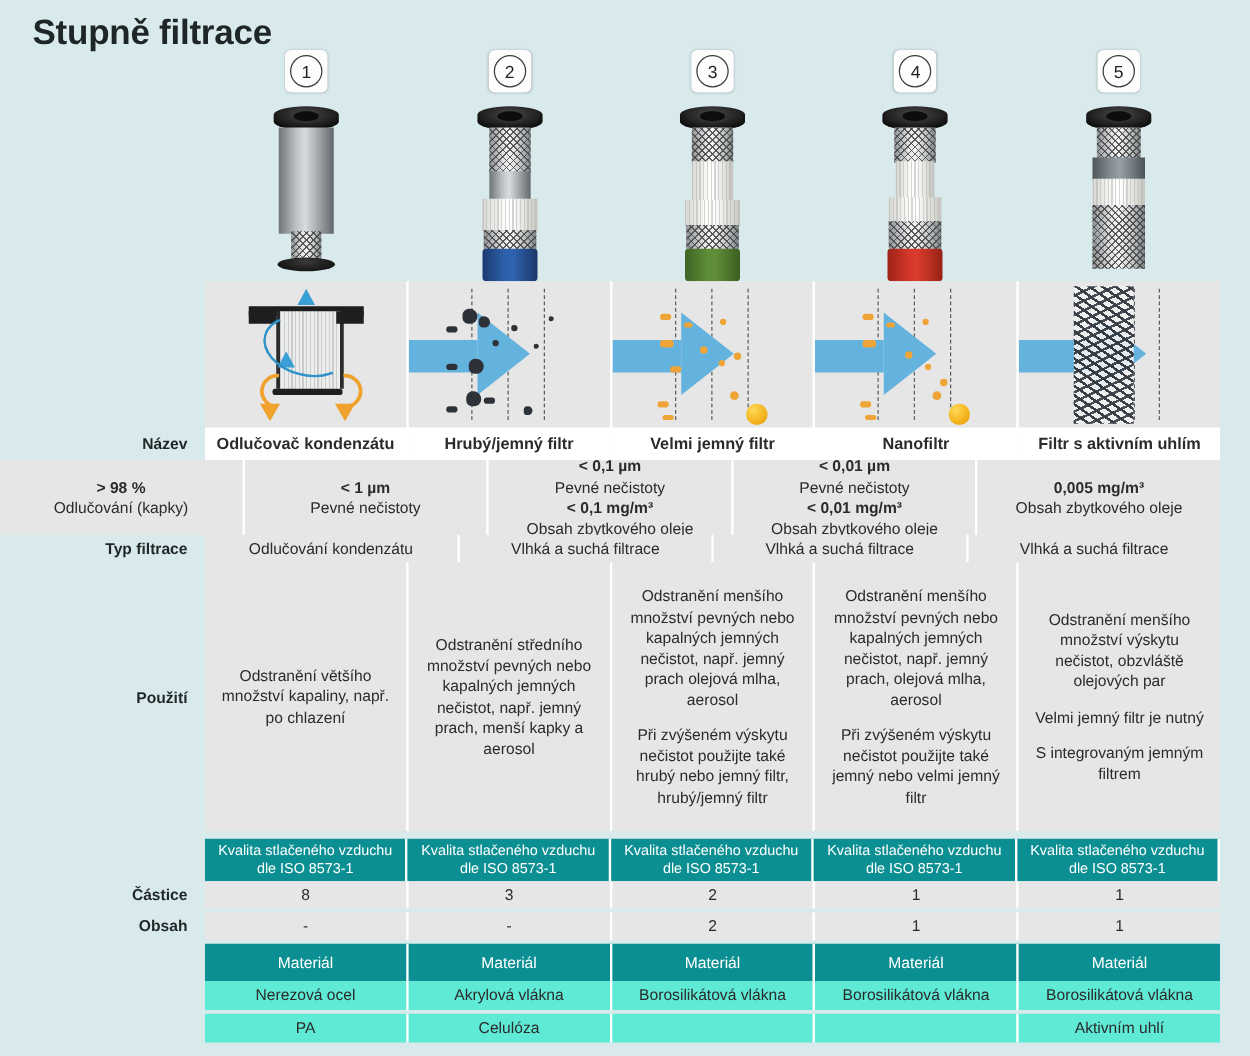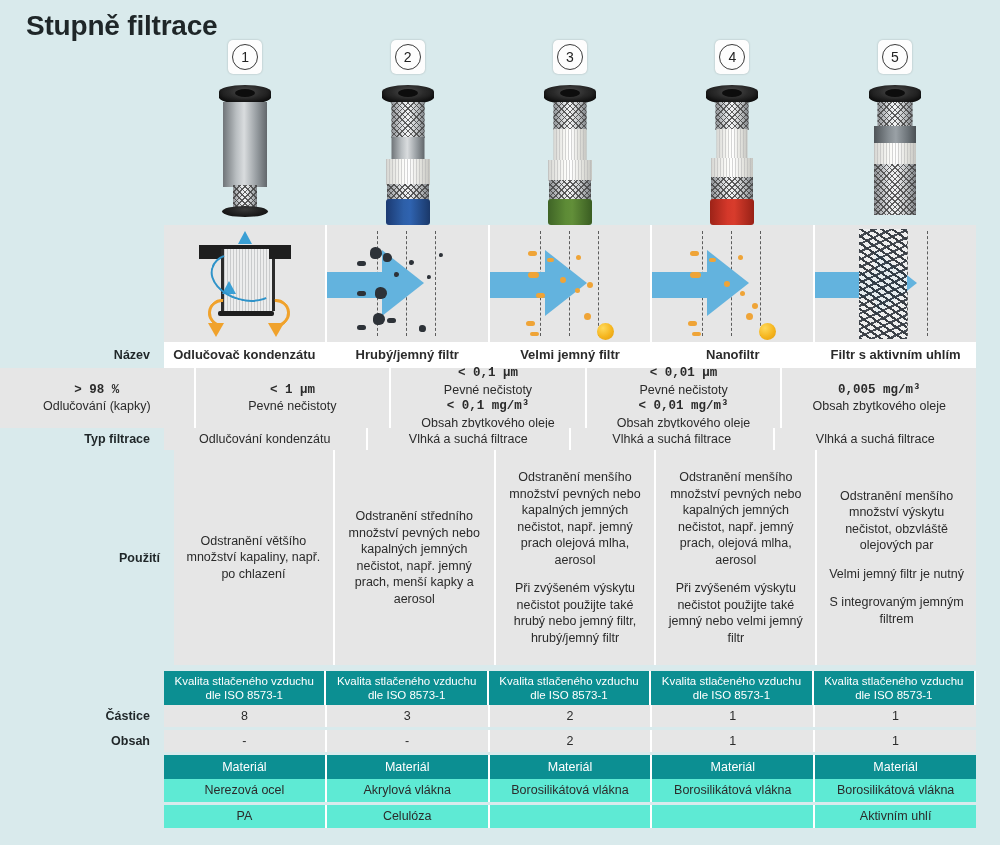--- a/index.html
+++ b/index.html
@@ -232,48 +232,48 @@
   .row.name .cell { background:#ffffff; font-weight:bold; font-size:13px; height:26px; }
   .row.name .rowlabel { height:26px; }
 
   .row.char .cell { background:#e6e6e6; height:60px; }
   .row.char .rowlabel { height:60px; }
 
   .row.type .cell { background:#e6e6e6; height:22px; }
   .row.type .rowlabel { height:22px; }
 
   .row.use .cell { background:#e6e6e6; height:215px; padding:8px 10px; }
-  .row.use .rowlabel { height:215px;margin-left:10px; }
+  .row.use .rowlabel { height:215px; }
 
   .row.sep2 { height:6px; }
   .row.sep2 .cell { background:#d9eaec; border-right:none; height:6px; padding:0; }
   .row.sep2 .rowlabel { height:6px; }
 
   .row.iso .cell {
     background:#0c8f92; color:#ffffff; height:34px;
     font-size:11.5px; line-height:1.25; border-right:2px solid #ffffff;
   }
   .row.iso .rowlabel { height:34px; }
 
   .row.val .cell { background:#e6e6e6; height:22px; }
   .row.val .rowlabel { height:22px; }
 
   .row.mat .cell {
-    background:#0c8f92; color:#ffffff; height:24px; font-size:12.5px;
+    background:#0c8f92; color:#ffffff; height:30px; font-size:12.5px;
   }
   .row.mat .rowlabel { height:21px; }
 
   .row.matval .cell { background:#5eead4; height:23px; }
   .row.matval .rowlabel { height:23px; }
 
   .gap { height:3px; }
   .gap .cell { background:#d9eaec; height:3px; padding:0; border-right:none;}
   .gap .rowlabel { height:3px; }
 
-  .bold { font-weight:bold;font-family:Liberation Mono, monospace; }
+  .bold { font-weight:bold; }
   .para { margin:0; }
   .para + .para { margin-top: 12px; }
 </style>
 </head>
 <body>
 
 <div id="page-title">Stupně filtrace</div>
 
 <div id="product-strip">
 

